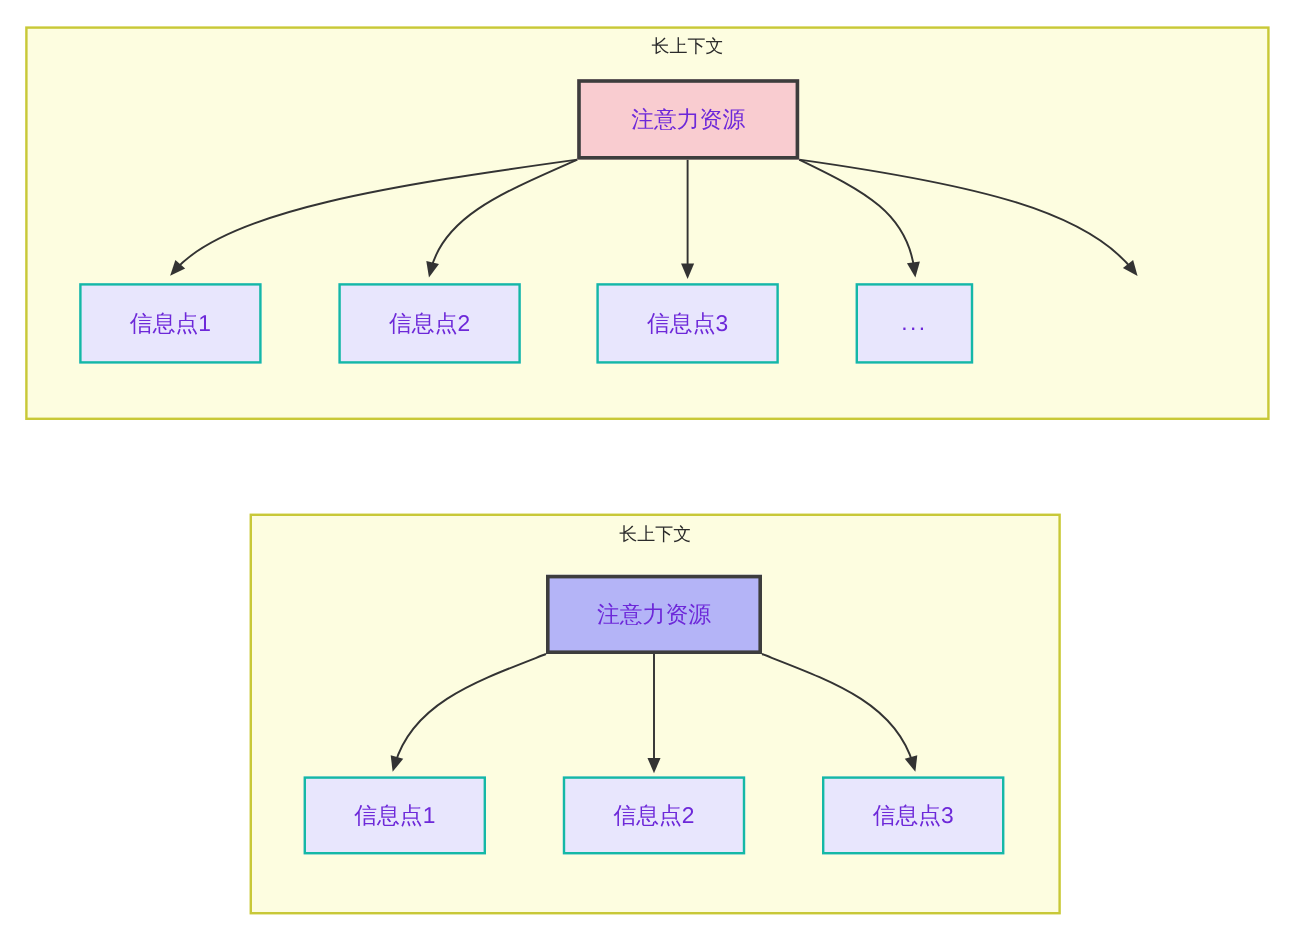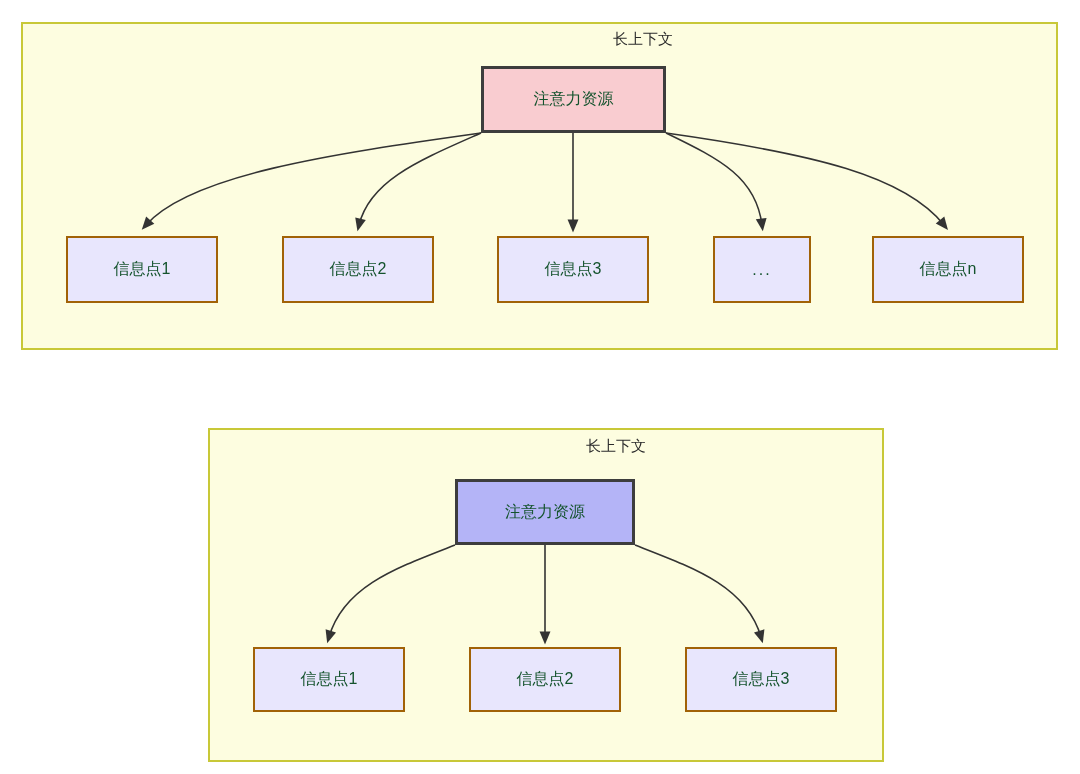--- a/index.html
+++ b/index.html
@@ -24,51 +24,51 @@
 
   .group-box {
     position: absolute;
     background: #fdfde0;
     border: 2px solid #c8c838;
     box-sizing: border-box;
   }
 
   .group-title {
     position: absolute;
-    text-align: right;
+    text-align: center;
     font-size: 15px;
     color: #2b2b2b;
     white-space: nowrap;
     line-height: 1;
   }
 
   .node {
     position: absolute;
     box-sizing: border-box;
     display: flex;
     align-items: center;
     justify-content: center;
-    font-size: 16px;
-    color: #14532d;
+    font-size: 19px;
+    color: #6d28d9;
     white-space: nowrap;
   }
 
   .node-attention-long {
     background: #f9ccd0;
     border: 3px solid #3d3d3d;
   }
 
   .node-attention-short {
     background: #b4b4f7;
     border: 3px solid #3d3d3d;
   }
 
   .node-info {
     background: #e8e6fd;
-    border: 2px solid #a16207;
+    border: 2px solid #14b8a6;
   }
 
   .edge-layer {
     position: absolute;
     left: 0; top: 0;
     width: 1080px;
     height: 774px;
     pointer-events: none;
   }
 
@@ -112,21 +112,20 @@
   <div class="node node-attention-long" style="left:481px; top:66px; width:185px; height:67px;">注意力资源</div>
 
   <div class="node node-info" style="left:66px; top:236px; width:152px; height:67px;">信息点1</div>
 
   <div class="node node-info" style="left:282px; top:236px; width:152px; height:67px;">信息点2</div>
 
   <div class="node node-info" style="left:497px; top:236px; width:152px; height:67px;">信息点3</div>
 
   <div class="node node-info dots" style="left:713px; top:236px; width:98px; height:67px;">...</div>
 
-  <div class="node node-info" style="left:872px; top:236px; width:152px; height:67px;">信息点n</div>
 
   <div class="group-box" style="left:208px; top:428px; width:676px; height:334px;"></div>
 
   <div class="group-title" style="left:446px; top:438px; width:200px;">长上下文</div>
 
   <svg class="edge-layer" viewBox="0 0 1080 774" width="1080" height="774">
     <defs>
       <marker id="arrowShort" markerWidth="9" markerHeight="9" refX="4.4" refY="4" orient="auto">
         <path d="M0.4,0.6 L8.4,4 L0.4,7.4 z" fill="#333333"></path>
       </marker>

